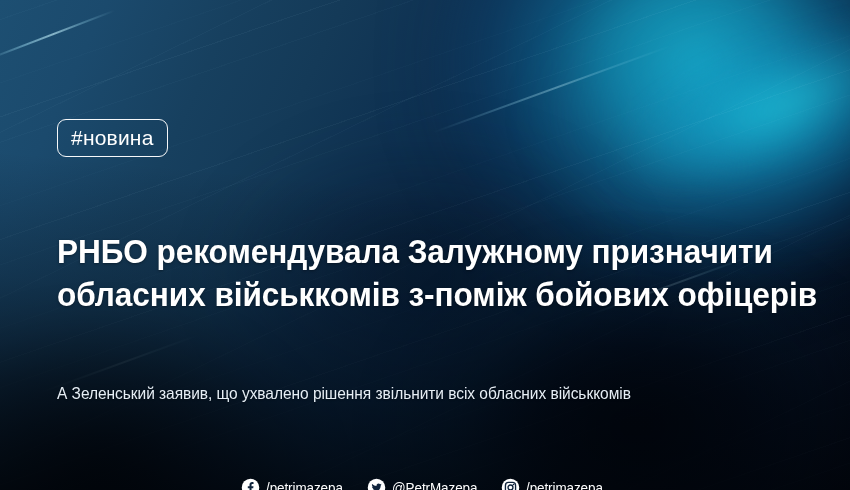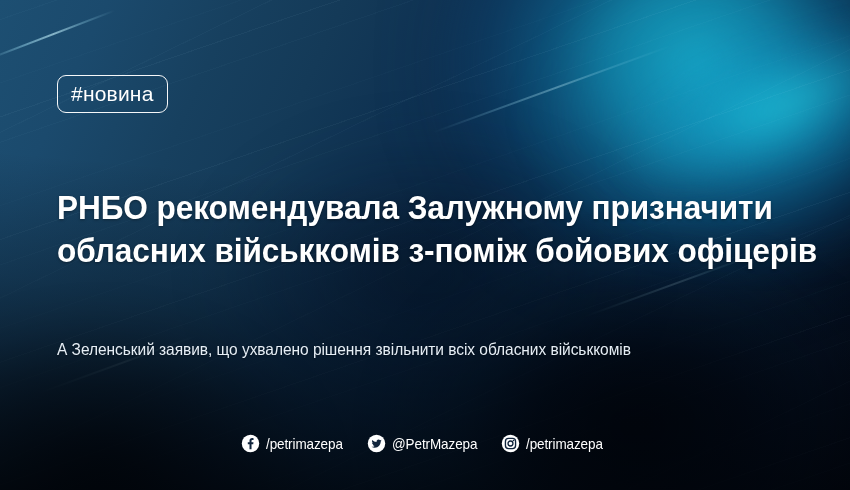--- a/index.html
+++ b/index.html
@@ -177,20 +177,21 @@
   }
   .streak-a { left: -2%; top: 7%;  width: 16%; transform: rotate(-21deg); }
   .streak-b { left: 50%; top: 18%; width: 30%; transform: rotate(-20deg); opacity: .55; }
   .streak-c { left: 68%; top: 58%; width: 22%; transform: rotate(-20deg); opacity: .38; }
   .streak-d { left: 4%;  top: 74%; width: 20%; transform: rotate(-20deg); opacity: .30; }
 
   
   .content {
     position: absolute;
     inset: 0;
+    margin-top: 44px;
   }
 
   .badge {
     position: absolute;
     left: 57px;
     top: 75px;
     height: 38px;
     box-sizing: border-box;
     padding: 0 13px;
     display: flex;

